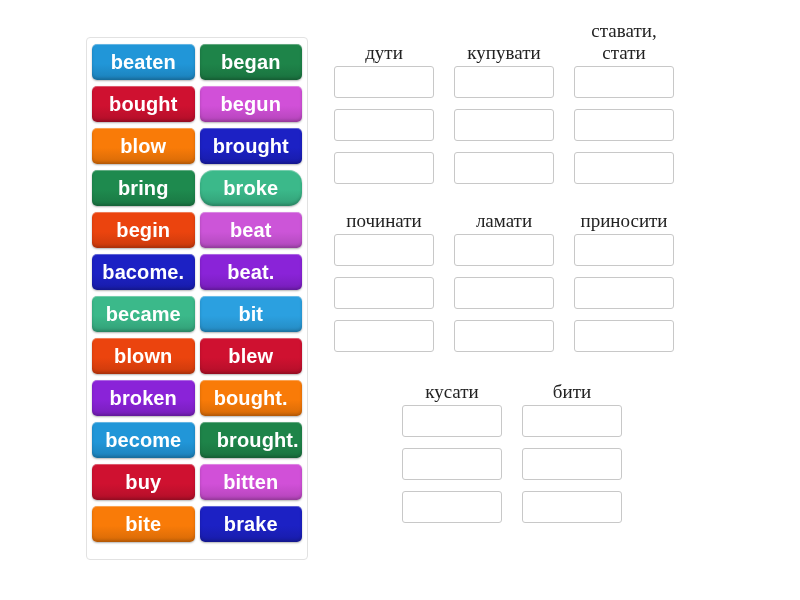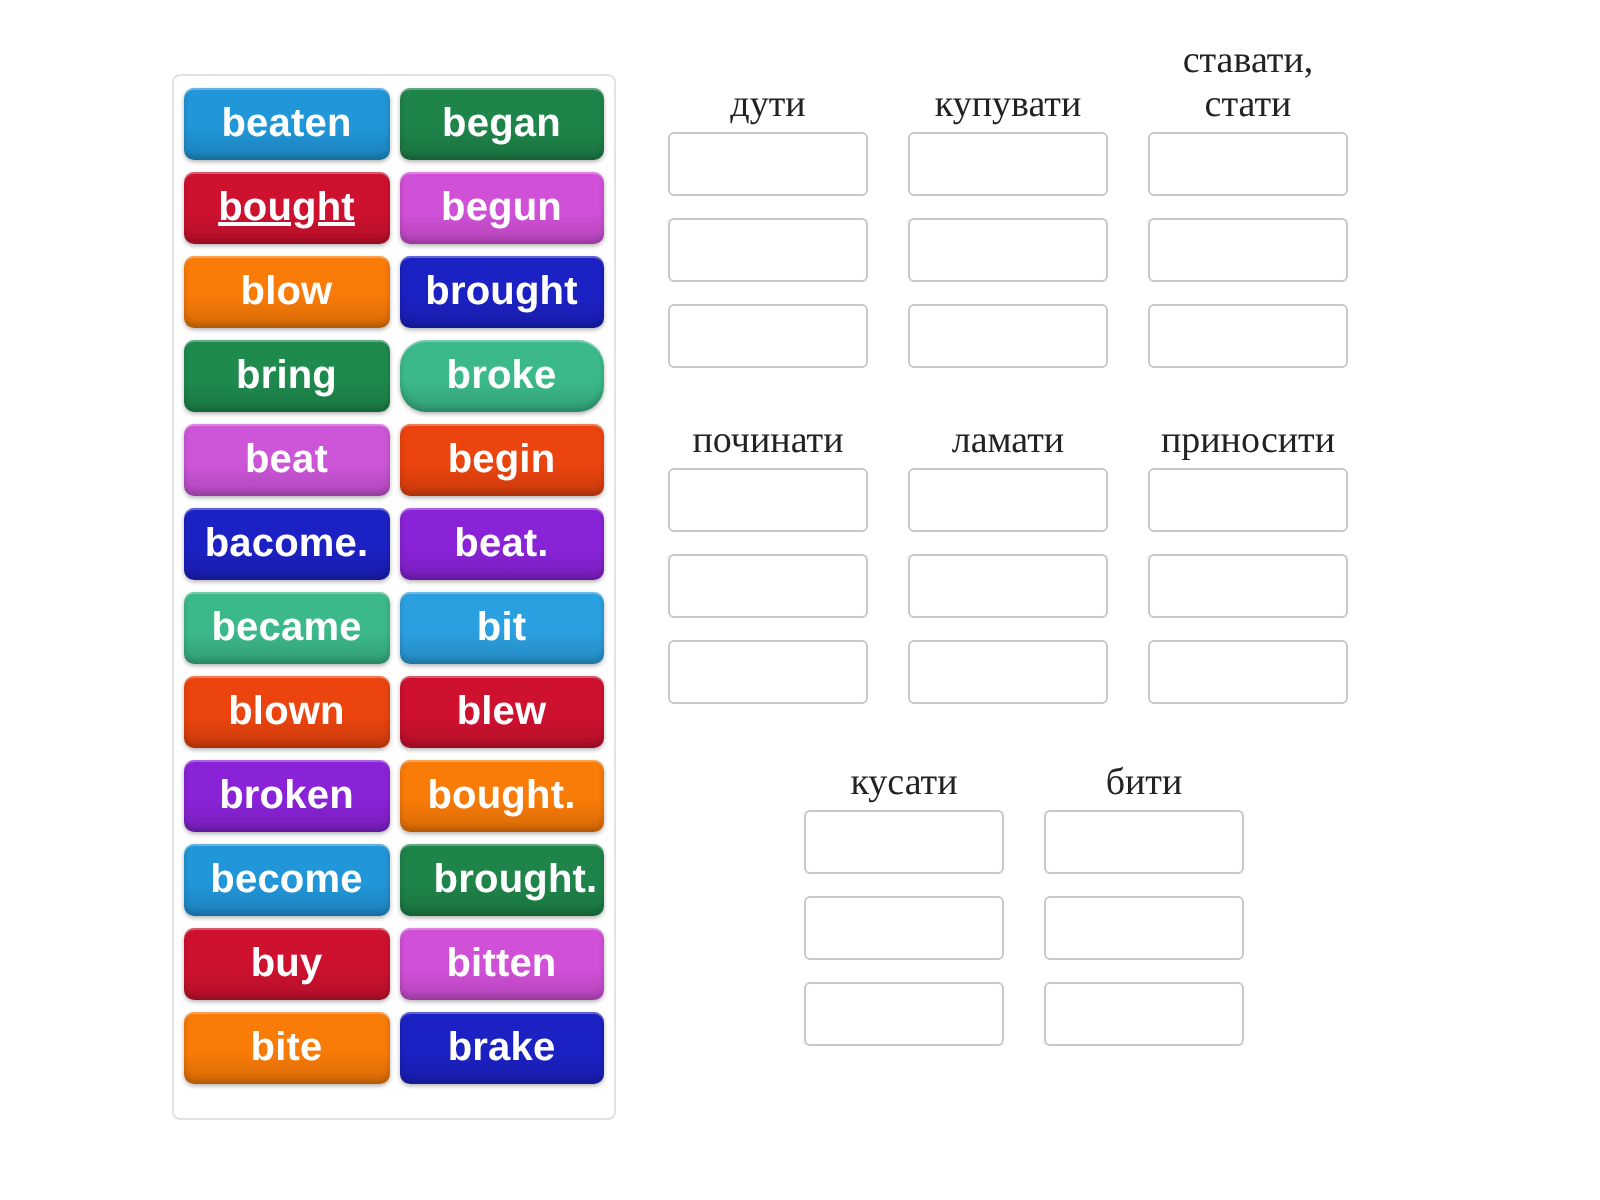--- a/index.html
+++ b/index.html
@@ -106,28 +106,28 @@
     margin-bottom: 11px;
   }
   .slot:last-child { margin-bottom: 0; }
 </style>
 </head>
 <body>
 
 <div id="word-bank">
     <div class="tile" style="background: linear-gradient(rgb(33, 150, 216) 0%, rgb(33, 150, 216) 55%, rgb(28, 129, 186) 100%);">beaten</div>
     <div class="tile" style="background: linear-gradient(rgb(30, 132, 73) 0%, rgb(30, 132, 73) 55%, rgb(26, 114, 63) 100%);">began</div>
-    <div class="tile" style="background: linear-gradient(rgb(207, 17, 48) 0%, rgb(207, 17, 48) 55%, rgb(178, 15, 41) 100%); text-decoration: underline;">bought</div>
+    <div class="tile" style="background: linear-gradient(rgb(207, 17, 48) 0%, rgb(207, 17, 48) 55%, rgb(178, 15, 41) 100%);">bought</div>
     <div class="tile" style="background: linear-gradient(rgb(209, 80, 216) 0%, rgb(209, 80, 216) 55%, rgb(180, 69, 186) 100%);">begun</div>
     <div class="tile" style="background: linear-gradient(rgb(249, 123, 8) 0%, rgb(249, 123, 8) 55%, rgb(214, 106, 7) 100%);">blow</div>
     <div class="tile" style="background: linear-gradient(rgb(28, 33, 196) 0%, rgb(28, 33, 196) 55%, rgb(24, 28, 169) 100%);">brought</div>
     <div class="tile" style="background: linear-gradient(rgb(30, 138, 78) 0%, rgb(30, 138, 78) 55%, rgb(26, 119, 67) 100%);">bring</div>
     <div class="tile" style="background: linear-gradient(rgb(59, 185, 138) 0%, rgb(59, 185, 138) 55%, rgb(51, 159, 119) 100%); border-radius: 13px;">broke</div>
+    <div class="tile" style="background: linear-gradient(rgb(235, 68, 14) 0%, rgb(235, 68, 14) 55%, rgb(202, 58, 12) 100%);">begin</div>
     <div class="tile" style="background: linear-gradient(rgb(204, 85, 216) 0%, rgb(204, 85, 216) 55%, rgb(175, 73, 186) 100%);">beat</div>
-    <div class="tile" style="background: linear-gradient(rgb(235, 68, 14) 0%, rgb(235, 68, 14) 55%, rgb(202, 58, 12) 100%);">begin</div>
     <div class="tile" style="background: linear-gradient(rgb(28, 33, 196) 0%, rgb(28, 33, 196) 55%, rgb(24, 28, 169) 100%);">bacome.</div>
     <div class="tile" style="background: linear-gradient(rgb(138, 35, 216) 0%, rgb(138, 35, 216) 55%, rgb(119, 30, 186) 100%);">beat.</div>
     <div class="tile" style="background: linear-gradient(rgb(59, 185, 138) 0%, rgb(59, 185, 138) 55%, rgb(51, 159, 119) 100%);">became</div>
     <div class="tile" style="background: linear-gradient(rgb(43, 160, 224) 0%, rgb(43, 160, 224) 55%, rgb(37, 138, 193) 100%);">bit</div>
     <div class="tile" style="background: linear-gradient(rgb(235, 68, 14) 0%, rgb(235, 68, 14) 55%, rgb(202, 58, 12) 100%);">blown</div>
     <div class="tile" style="background: linear-gradient(rgb(207, 17, 48) 0%, rgb(207, 17, 48) 55%, rgb(178, 15, 41) 100%);">blew</div>
     <div class="tile" style="background: linear-gradient(rgb(138, 35, 216) 0%, rgb(138, 35, 216) 55%, rgb(119, 30, 186) 100%);">broken</div>
     <div class="tile" style="background: linear-gradient(rgb(249, 123, 8) 0%, rgb(249, 123, 8) 55%, rgb(214, 106, 7) 100%);">bought.</div>
     <div class="tile" style="background: linear-gradient(rgb(33, 150, 216) 0%, rgb(33, 150, 216) 55%, rgb(28, 129, 186) 100%);">become</div>
     <div class="tile" style="background: linear-gradient(rgb(30, 132, 73) 0%, rgb(30, 132, 73) 55%, rgb(26, 114, 63) 100%); padding-left: 14px;">brought.</div>

